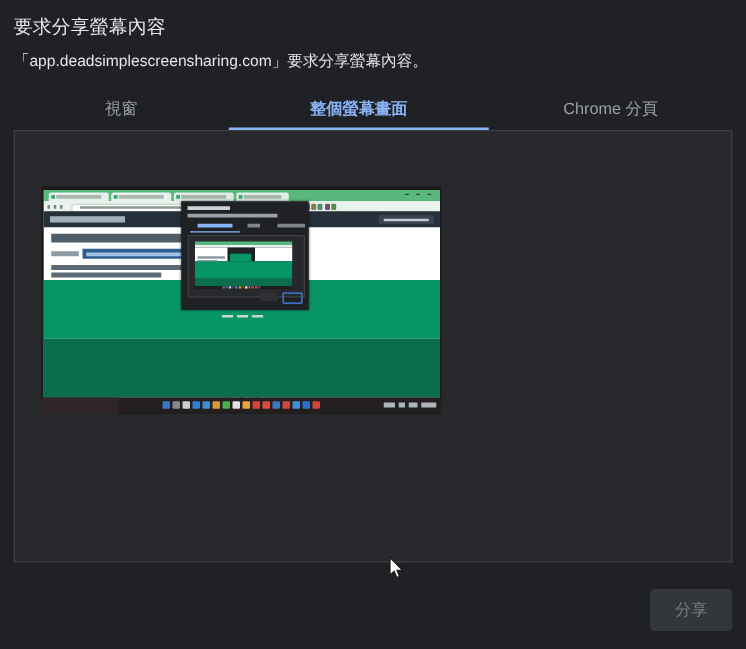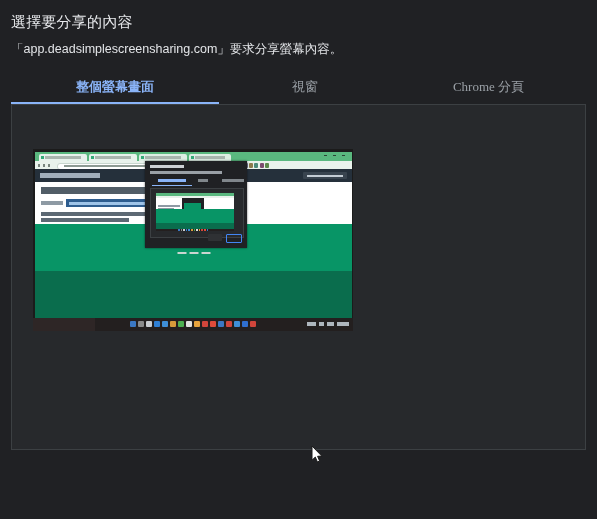--- a/index.html
+++ b/index.html
@@ -53,21 +53,21 @@
     display: flex;
     align-items: center;
     justify-content: center;
     font-size: 13px;
     color: #9aa0a6;
     cursor: pointer;
     position: relative;
     box-sizing: border-box;
   }
   .tab.second { flex: 0 0 172px; }
-  .tab.third  { flex: 0 0 195px; font-family: Liberation Serif, serif; }
+  .tab.third  { flex: 0 0 195px; }
   .tab.active {
     color: #8ab4f8;
     font-weight: bold;
   }
   .tab.active::after {
     content: "";
     position: absolute;
     left: 0;
     right: 0;
     bottom: 0;
@@ -304,30 +304,30 @@
     left: 311px;
     top: 445px;
     width: 12px;
     height: 19px;
     pointer-events: none;
   }
 </style>
 </head>
 <body>
 
-<div class="dialog-title">選擇要分享的內容</div>
+<div class="dialog-title">要求分享螢幕內容</div>
 
 <div class="dialog-subtitle">「app.deadsimplescreensharing.com」要求分享螢幕內容。</div>
 
 <div class="tabstrip">
+  <div class="tab second">
+    <span>視窗</span>
+  </div>
   <div class="tab active">
     <span>整個螢幕畫面</span>
-  </div>
-  <div class="tab second">
-    <span>視窗</span>
   </div>
   <div class="tab third">
     <span>Chrome 分頁</span>
   </div>
 </div>
 
 <div class="preview-panel">
 
   <div class="thumb-wrap">
     <div class="shot">
@@ -484,19 +484,20 @@
           <i style="width:12px"></i>
         </div>
       </div>
 
     </div>
   </div>
 
 </div>
 
 <div class="footer">
+  <button class="btn btn-share" disabled="">分享</button>
 </div>
 
 <div class="cursor">
   <svg width="12" height="19" viewBox="0 0 12 19">
     <path d="M1 1 L1 15.2 L4.3 12.1 L6.4 17 L8.6 16 L6.6 11.3 L10.8 11.1 Z" fill="#ffffff" stroke="#1b1b1b" stroke-width="1"></path>
   </svg>
 </div>
 
 </body></html>

